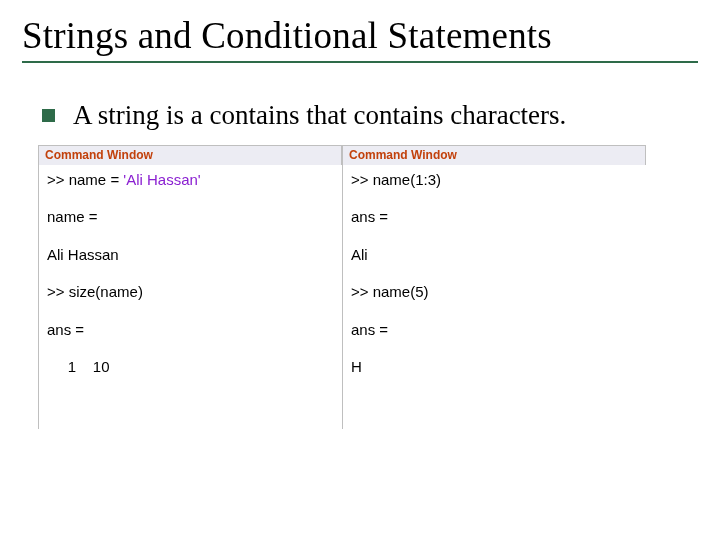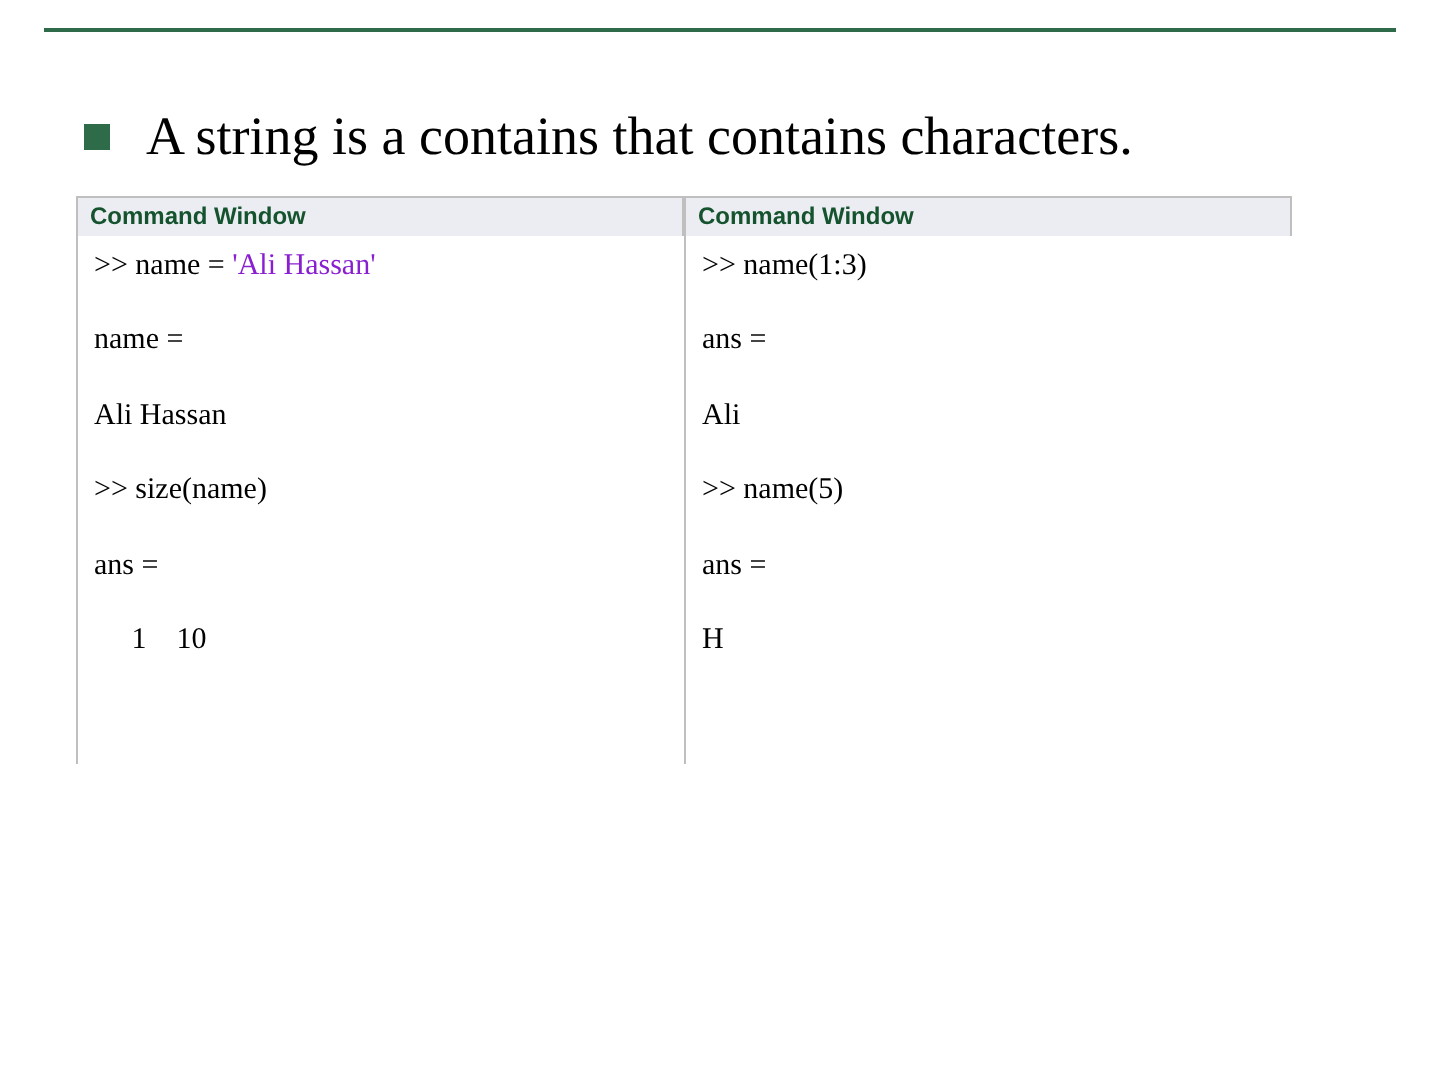--- a/index.html
+++ b/index.html
@@ -62,39 +62,40 @@
     display: flex;
     align-items: center;
     background: #ececf3;
     border-top: 1px solid #bfbfbf;
     border-left: 1px solid #bfbfbf;
     border-right: 1px solid #bfbfbf;
     padding: 2px 6px 3px 6px;
     font-family: Arial, Helvetica, sans-serif;
     font-size: 12px;
     font-weight: 700;
-    color: #14532d;
+    color: #c2410c;
   }
   .cw-body {
     border-left: 1px solid #bfbfbf;
     padding: 6px 8px 8px 8px;
-    font-family: Liberation Serif, serif;
+    font-family: Liberation Sans, sans-serif;
     font-size: 15px;
     color: #000;
     line-height: 1.25;
     white-space: pre;
     min-height: 250px;
   }
   .kw { color: #8a1fd1; }
 </style>
 </head>
 <body>
 
 <div class="slide">
 
+  <h1 class="title">Strings and Conditional Statements</h1>
   <hr class="rule">
 
   <div class="body-text">
     <div class="bullet"></div>
     <div class="text">A string is a contains that contains characters.</div>
   </div>
 
   <div class="panels">
 
     <div class="panel left">

